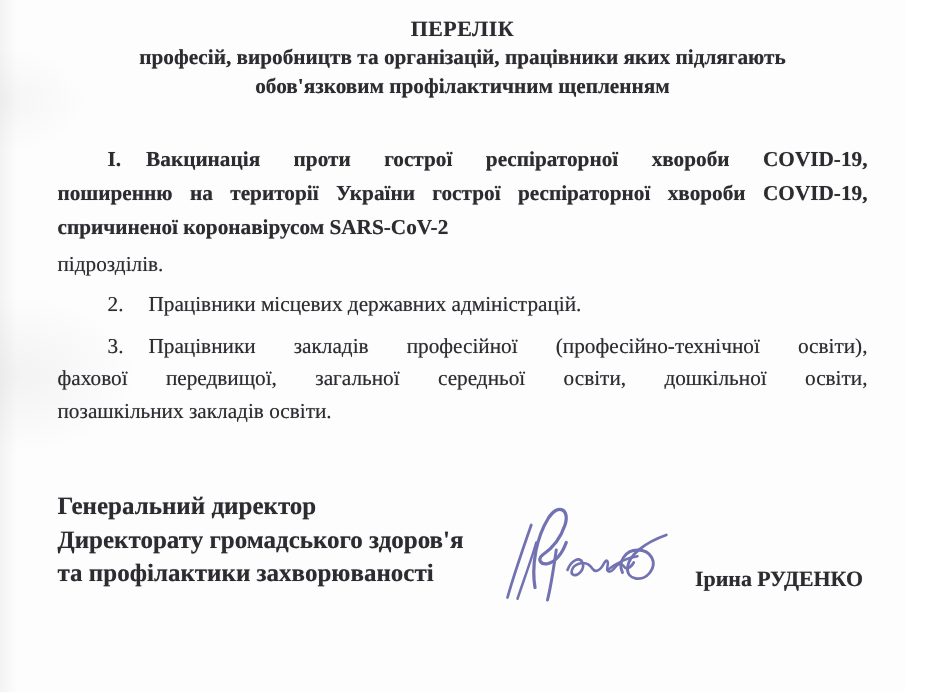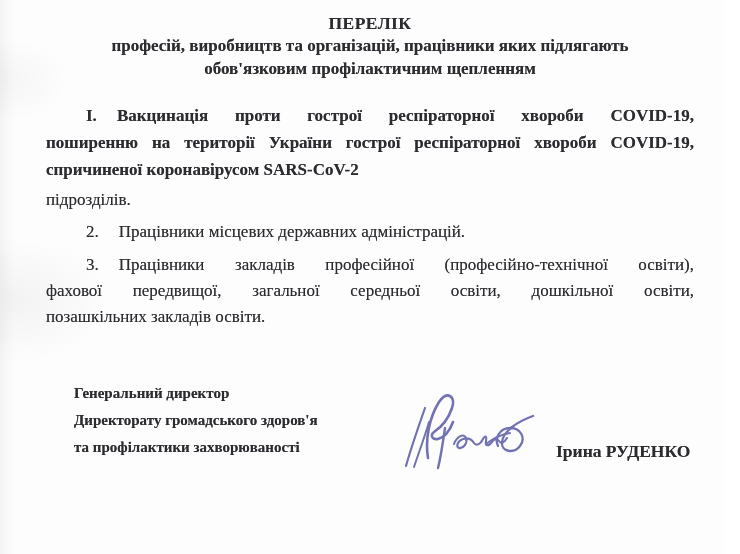--- a/index.html
+++ b/index.html
@@ -31,21 +31,21 @@
     font-weight: bold;
     letter-spacing: 0.4px;
   }
   .subtitle-line {
     font-size: 17px;
     line-height: 23px;
     font-weight: bold;
     text-align: center;
   }
   .section-para {
-    margin-top: 22px;
+    margin-top: 34px;
     font-weight: bold;
   }
   .section-para .line { line-height: 27px; }
   .body-line {
     font-size: 17px;
     line-height: 27px;
     white-space: nowrap;
   }
   .stretch {
     white-space: normal;
@@ -57,24 +57,23 @@
   .list-item .line { line-height: 26px; }
   .item-1 { margin-top: 4px; }
   .item-2 { margin-top: 6px; }
   .item-3 { margin-top: 7px; }
   .footer {
     position: relative;
     margin-top: 50px;
     height: 120px;
   }
   .signoff-line {
-    font-size: 15px;
+    font-size: 20px;
     line-height: 27px;
     font-weight: bold;
-    margin-left: 28px;
   }
   .signature-wrap {
     position: absolute;
     left: 352px;
     top: 6px;
     width: 140px;
     height: 84px;
   }
   .signer-name {
     position: absolute;

